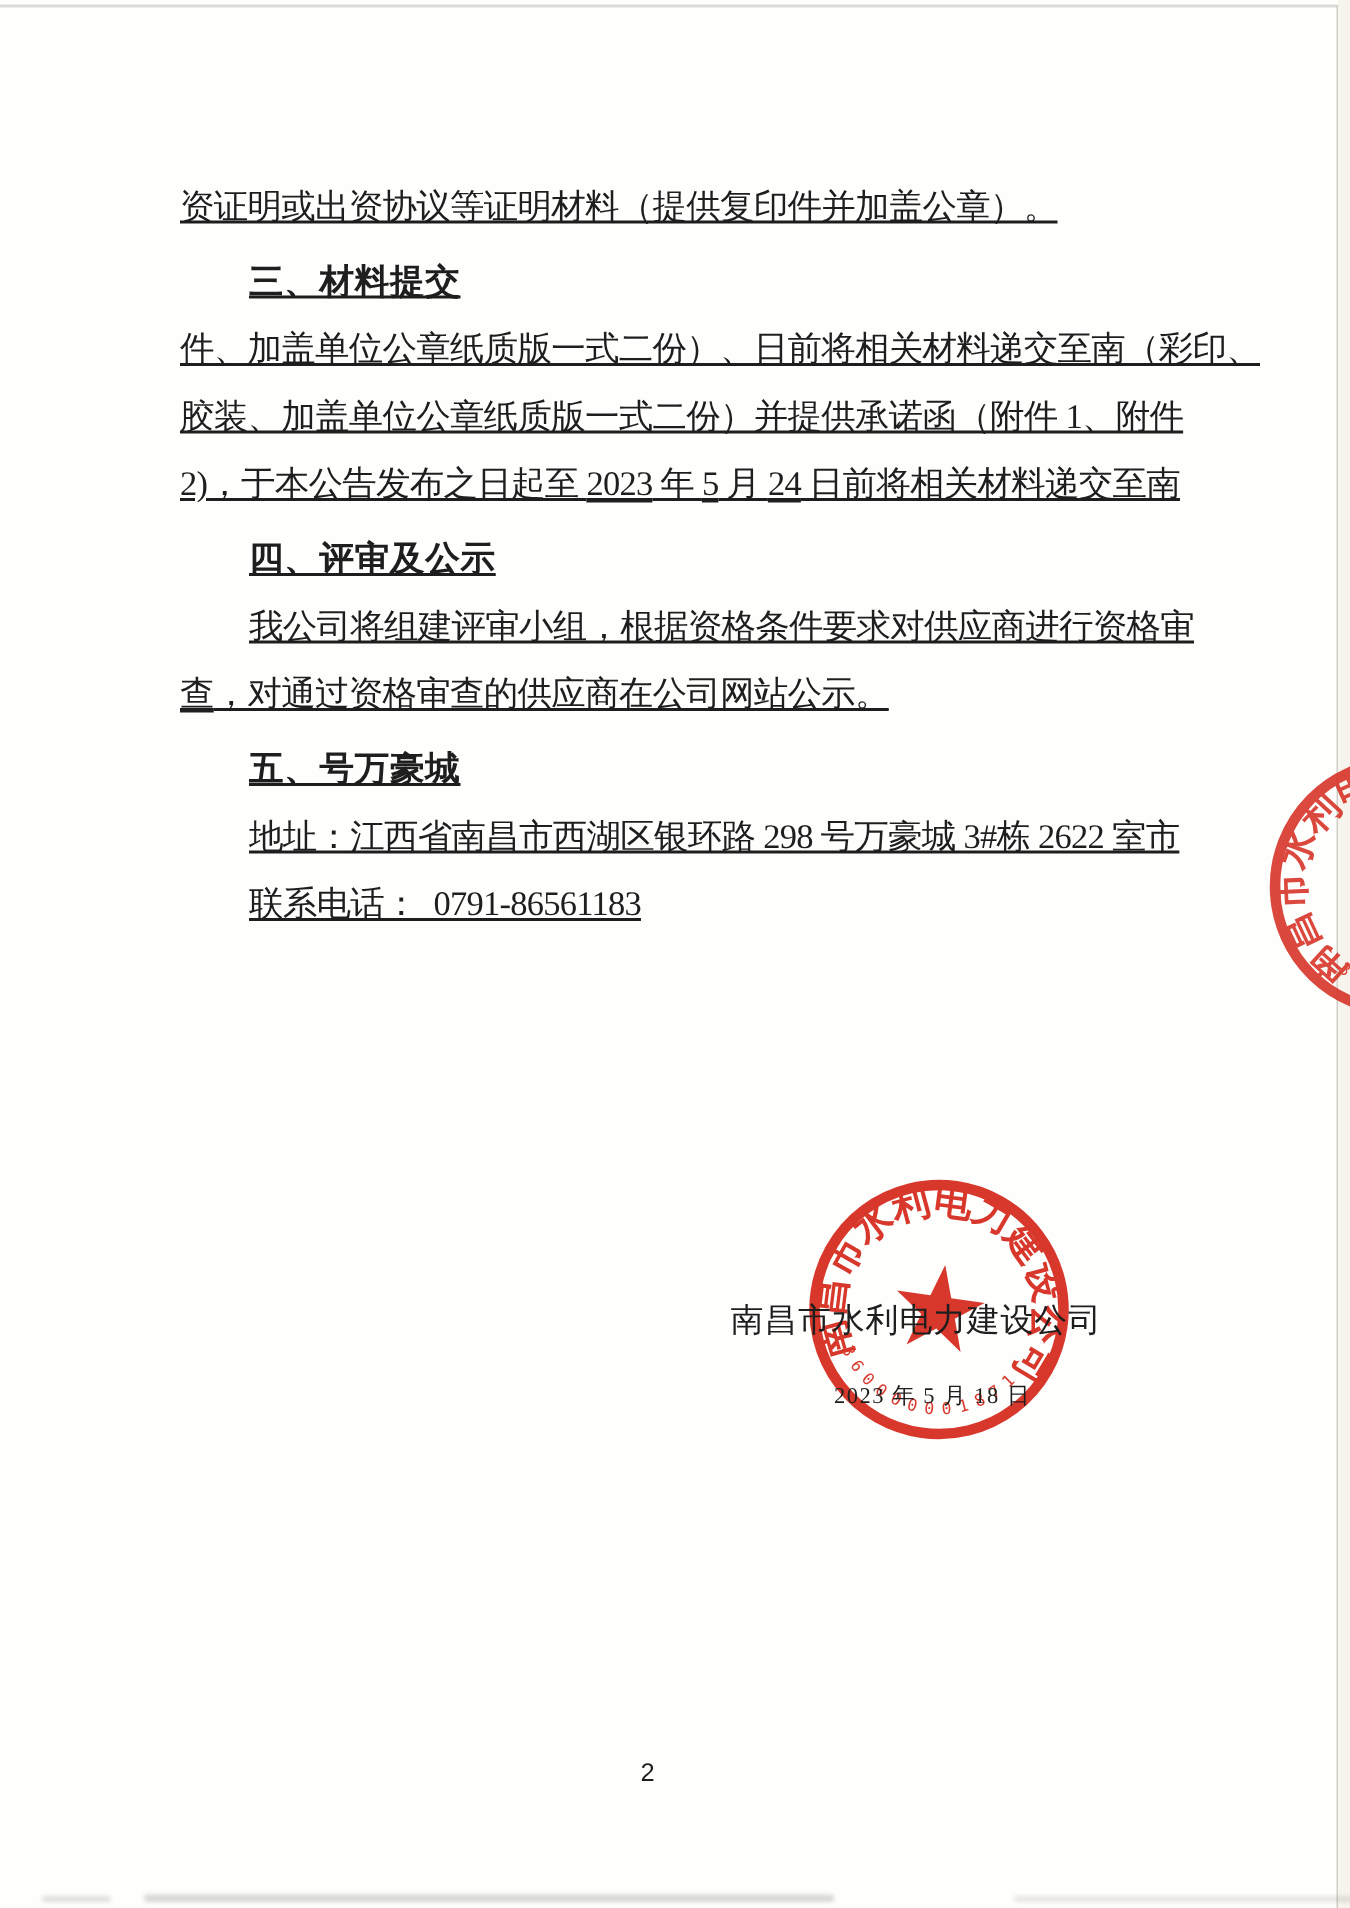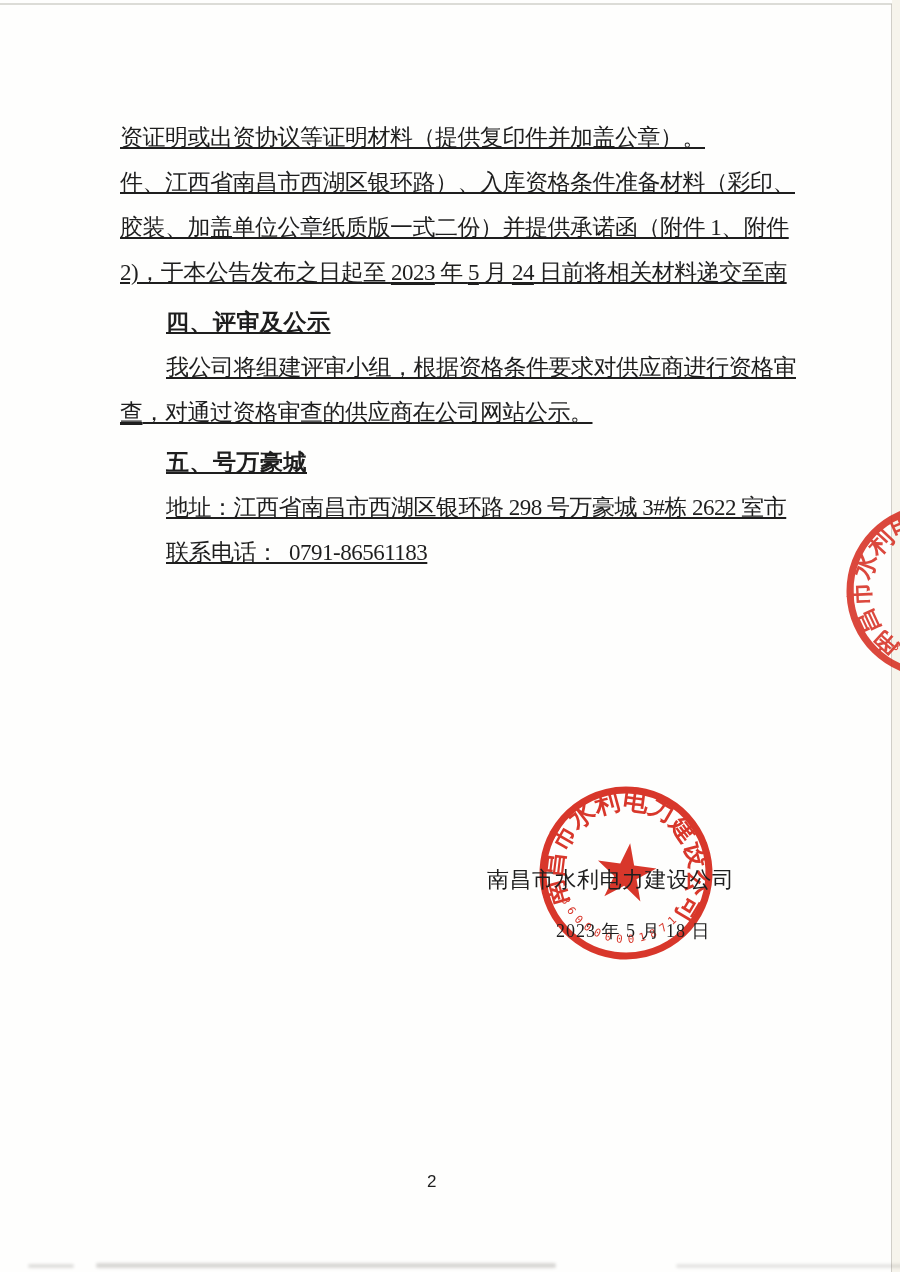--- a/index.html
+++ b/index.html
@@ -21,21 +21,21 @@
 
   
   .doc{position:absolute;left:120px;top:115px;width:672px;font-size:23px;letter-spacing:-0.5px;text-decoration:underline;}
   .line{height:45px;line-height:45px;white-space:pre;}
   .line.indent{padding-left:46px;}
   .line.heading{font-weight:700;margin-top:5px;letter-spacing:0.5px;}
   .u{text-decoration:underline;text-decoration-thickness:1.2px;text-underline-offset:4px;}
 
   
   .sig-company{position:absolute;left:487px;top:866px;font-size:22px;letter-spacing:0.5px;line-height:28px;}
-  .sig-date{position:absolute;left:556px;top:917px;font-size:18px;letter-spacing:1px;line-height:28px;}
+  .sig-date{position:absolute;left:556px;top:917px;font-size:15px;letter-spacing:1px;line-height:28px;}
   .page-num{position:absolute;left:427px;top:1172px;font-size:17px;font-family:"Liberation Sans","DejaVu Sans",sans-serif;}
 
   
   .stamp{position:absolute;width:188px;height:188px;}
   .stamp-main{left:532px;top:779px;color:#d6291c;transform:rotate(8deg);opacity:.93;}
   .stamp-edge{left:839px;top:497px;color:#d6291c;transform:rotate(-24deg);opacity:.85;}
   .stamp svg{width:100%;height:100%;overflow:visible;}
 </style>
 </head>
 <body>
@@ -61,21 +61,22 @@
         <textPath href="#s2arc" textLength="278" lengthAdjust="spacingAndGlyphs">南昌市水利电力建设公司</textPath>
       </text>
       <text font-size="11" fill="currentColor" font-family="'DejaVu Sans Mono',monospace">
         <textPath href="#s2code" textLength="140" lengthAdjust="spacing">360000001871</textPath>
       </text>
     </svg>
   </div>
 
   <div class="doc" id="doc-lines">
       <div class="line">资证明或出资协议等证明材料（提供复印件并加盖公章）。</div>
-      <div class="line">件、江西省南昌市西湖区银环路）、入库资格条件准备材料（彩印、</div>
+      <div class="line indent heading">三、材料提交</div>
+      <div class="line">件、加盖单位公章纸质版一式二份）、日前将相关材料递交至南（彩印、</div>
       <div class="line">胶装、加盖单位公章纸质版一式二份）并提供承诺函（附件 1、附件</div>
       <div class="line"><span>2)，于本公告发布之日起至 </span><span class="u">2023</span><span> 年 </span><span class="u">5</span><span> 月 </span><span class="u">24</span><span> 日前将相关材料递交至南</span></div>
       <div class="line indent heading">四、评审及公示</div>
       <div class="line indent">我公司将组建评审小组，根据资格条件要求对供应商进行资格审</div>
       <div class="line"><span class="u">查</span><span>，对通过资格审查的供应商在公司网站公示。</span></div>
       <div class="line indent heading">五、号万豪城</div>
       <div class="line indent">地址：江西省南昌市西湖区银环路 298 号万豪城 3#栋 2622 室市</div>
       <div class="line indent">联系电话：  0791-86561183</div>
     </div>
 

